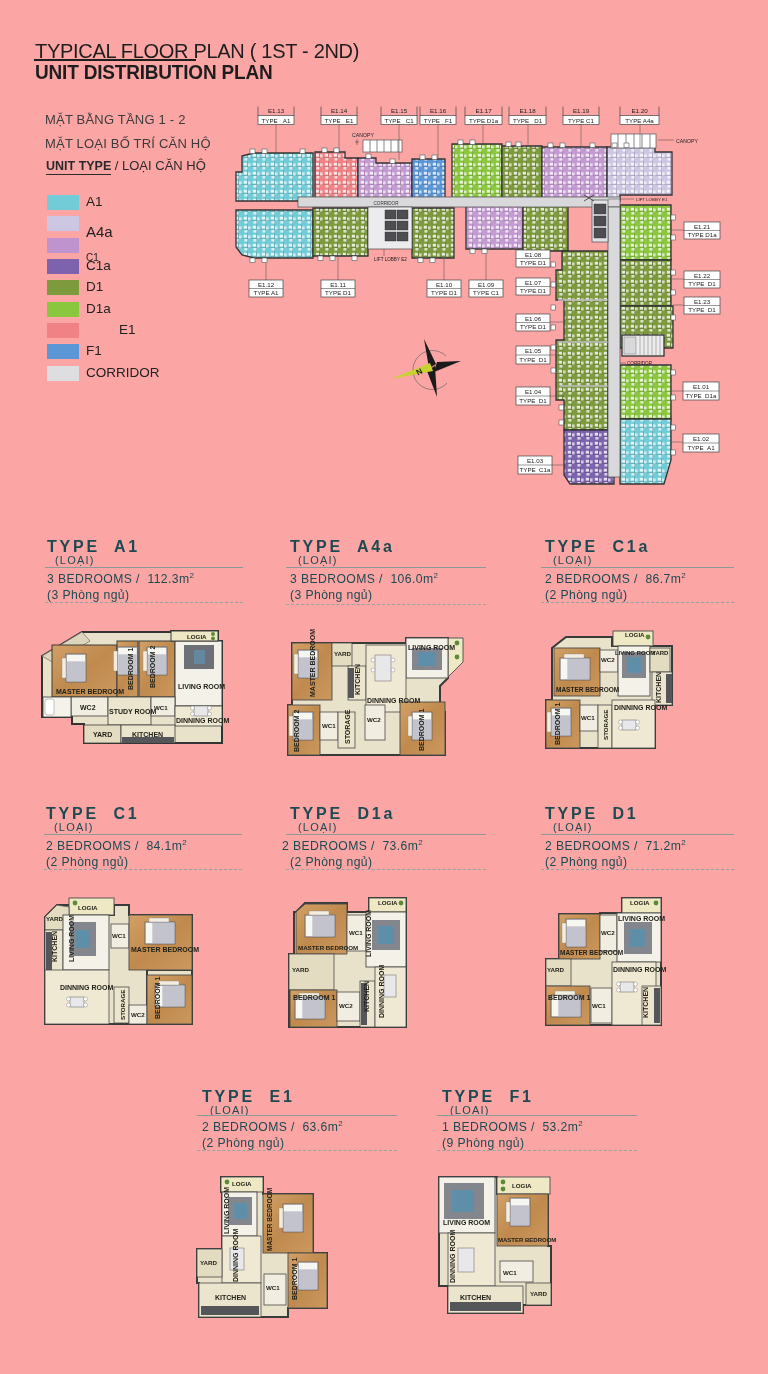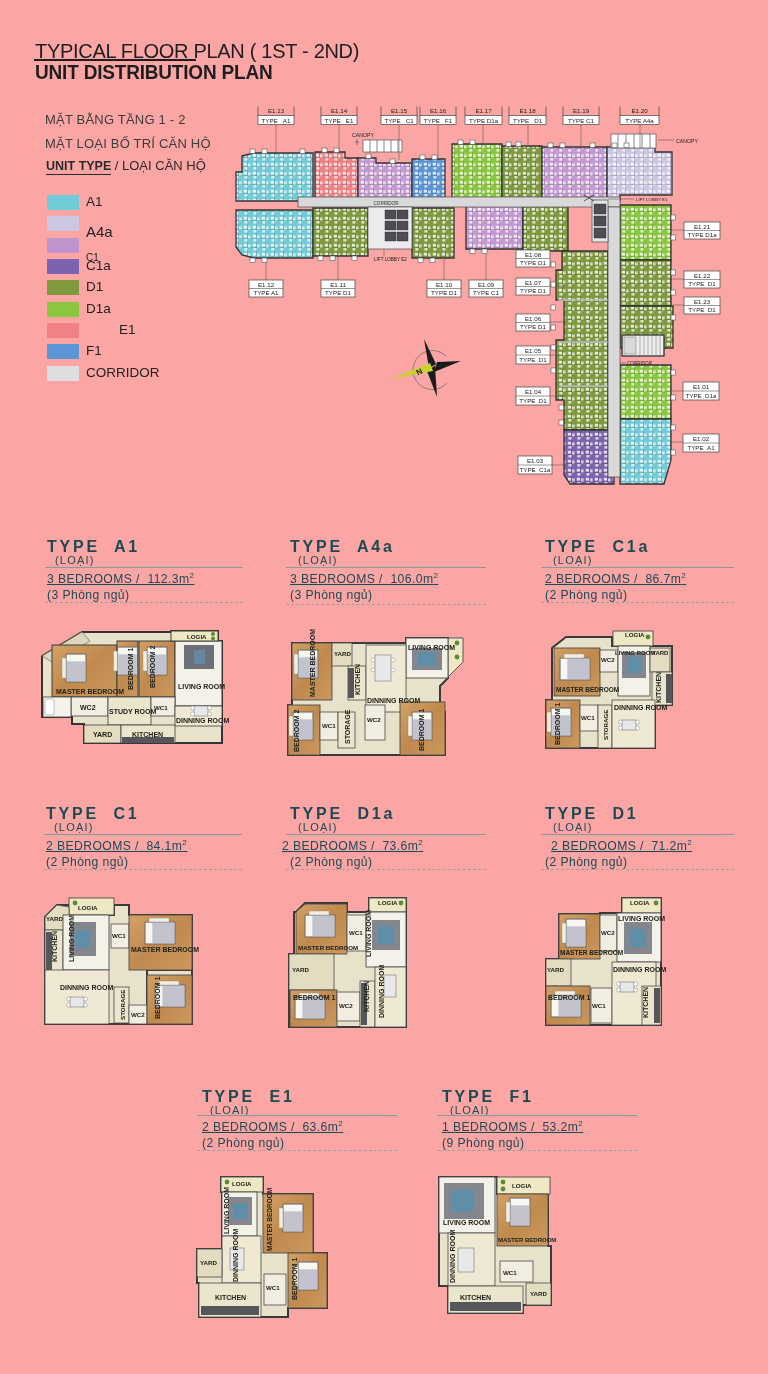--- a/index.html
+++ b/index.html
@@ -1,21 +1,21 @@
 <!DOCTYPE html>
 <html><head>
 <meta charset="utf-8">
 <style>
   html,body{margin:0;padding:0;background:#fff;}
   #page{position:relative;width:768px;height:1374px;background:#fca5a5;overflow:hidden;
         font-family:"Liberation Sans",sans-serif;}
   .abs{position:absolute;}
   .typ{font-weight:bold;font-size:16px;letter-spacing:2.8px;color:#1c4a52;line-height:16px;}
   .loai{font-size:11px;letter-spacing:1.2px;color:#1c4a52;line-height:11px;margin-top:0px;}
-  .stat{font-size:12.2px;color:#1c4a52;letter-spacing:0.4px;text-decoration:underline;}
+  .stat{font-size:12.2px;color:#1c4a52;letter-spacing:0.4px;}
   .phong{font-size:12.2px;color:#1c4a52;letter-spacing:0.4px;}
   .rule1{height:0;border-top:1.4px solid #8d9898;}
   .rule2{height:0;border-top:1.4px dashed #9aa3a3;}
 </style>
 </head>
 <body>
 <div id="page">
 
   <div class="abs" style="left:35px;top:40px;font-size:20px;font-weight:normal;color:#1e1e1e;letter-spacing:-0.3px;">TYPICAL FLOOR PLAN ( 1ST - 2ND)</div>
 
@@ -522,21 +522,21 @@
   <div class="abs rule1" style="left:286px;top:834px;width:200px;"></div>
   <div class="abs stat" style="left:282px;top:838px;">2 BEDROOMS /&nbsp; 73.6m<sup style="font-size:8px;">2</sup></div>
   <div class="abs phong" style="left:290px;top:855px;">(2 Phòng ngủ)</div>
   <div class="abs rule2" style="left:286px;top:869px;width:200px;"></div>
 
   <div class="abs" style="left:545px;top:806px;">
     <div class="typ">TYPE&nbsp; D1</div>
     <div class="loai" style="margin-left:8px;">(LOẠI)</div>
   </div>
   <div class="abs rule1" style="left:541px;top:834px;width:193px;"></div>
-  <div class="abs stat" style="left:545px;top:838px;margin-left:6px;">2 BEDROOMS /&nbsp; 71.2m<sup style="font-size:8px;">2</sup></div>
+  <div class="abs stat" style="left:545px;top:838px;">2 BEDROOMS /&nbsp; 71.2m<sup style="font-size:8px;">2</sup></div>
   <div class="abs phong" style="left:545px;top:855px;">(2 Phòng ngủ)</div>
   <div class="abs rule2" style="left:541px;top:869px;width:193px;"></div>
 
   <div class="abs" style="left:202px;top:1089px;">
     <div class="typ">TYPE&nbsp; E1</div>
     <div class="loai" style="margin-left:8px;">(LOẠI)</div>
   </div>
   <div class="abs rule1" style="left:197px;top:1115px;width:200px;"></div>
   <div class="abs stat" style="left:202px;top:1119px;">2 BEDROOMS /&nbsp; 63.6m<sup style="font-size:8px;">2</sup></div>
   <div class="abs phong" style="left:202px;top:1136px;">(2 Phòng ngủ)</div>

